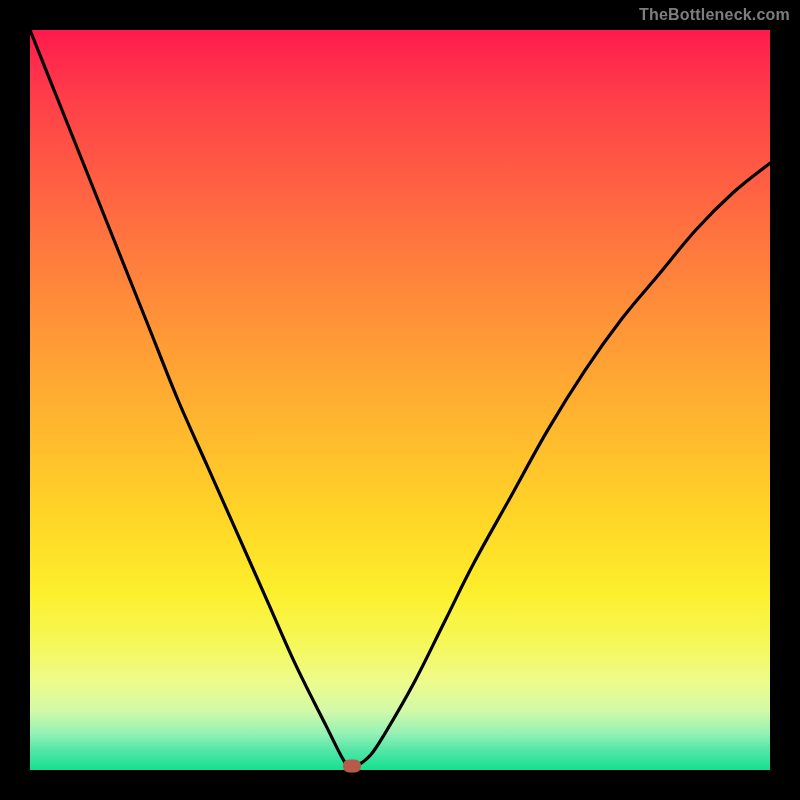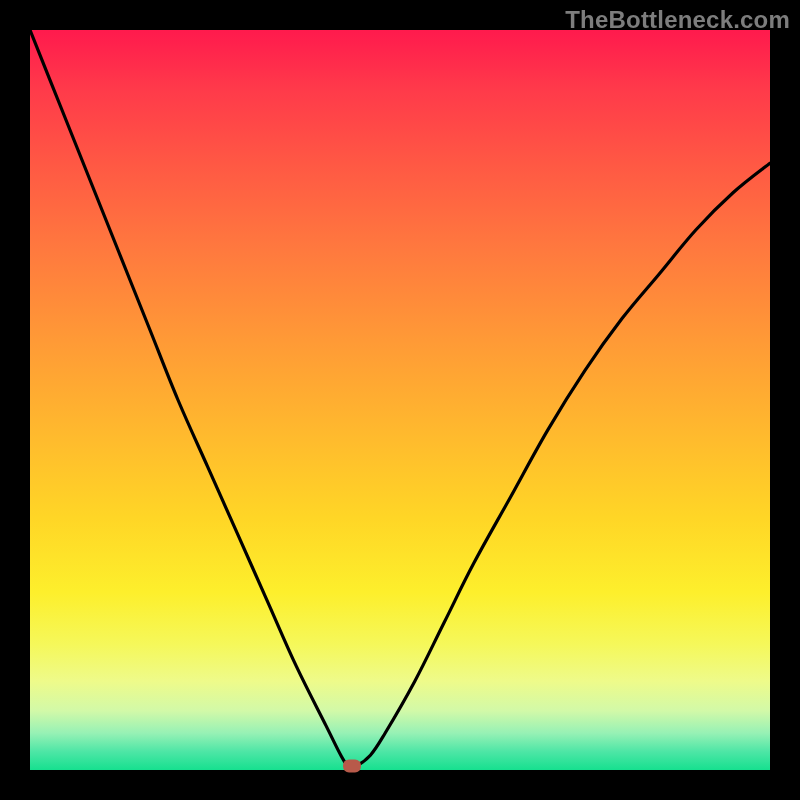--- a/index.html
+++ b/index.html
@@ -40,21 +40,21 @@
       #97f1b5 95%,
       #4ee6a6 97.5%,
       #16e08f 100%
     );
   }
   .watermark {
     position: absolute;
     top: 6px;
     right: 10px;
     color: #7d7d7d;
-    font-size: 24px;
+    font-size: 16px;
     font-weight: 600;
     letter-spacing: 0.2px;
     user-select: none;
   }
   svg.curve {
     position: absolute;
     left: 0;
     top: 0;
   }
   .marker {

